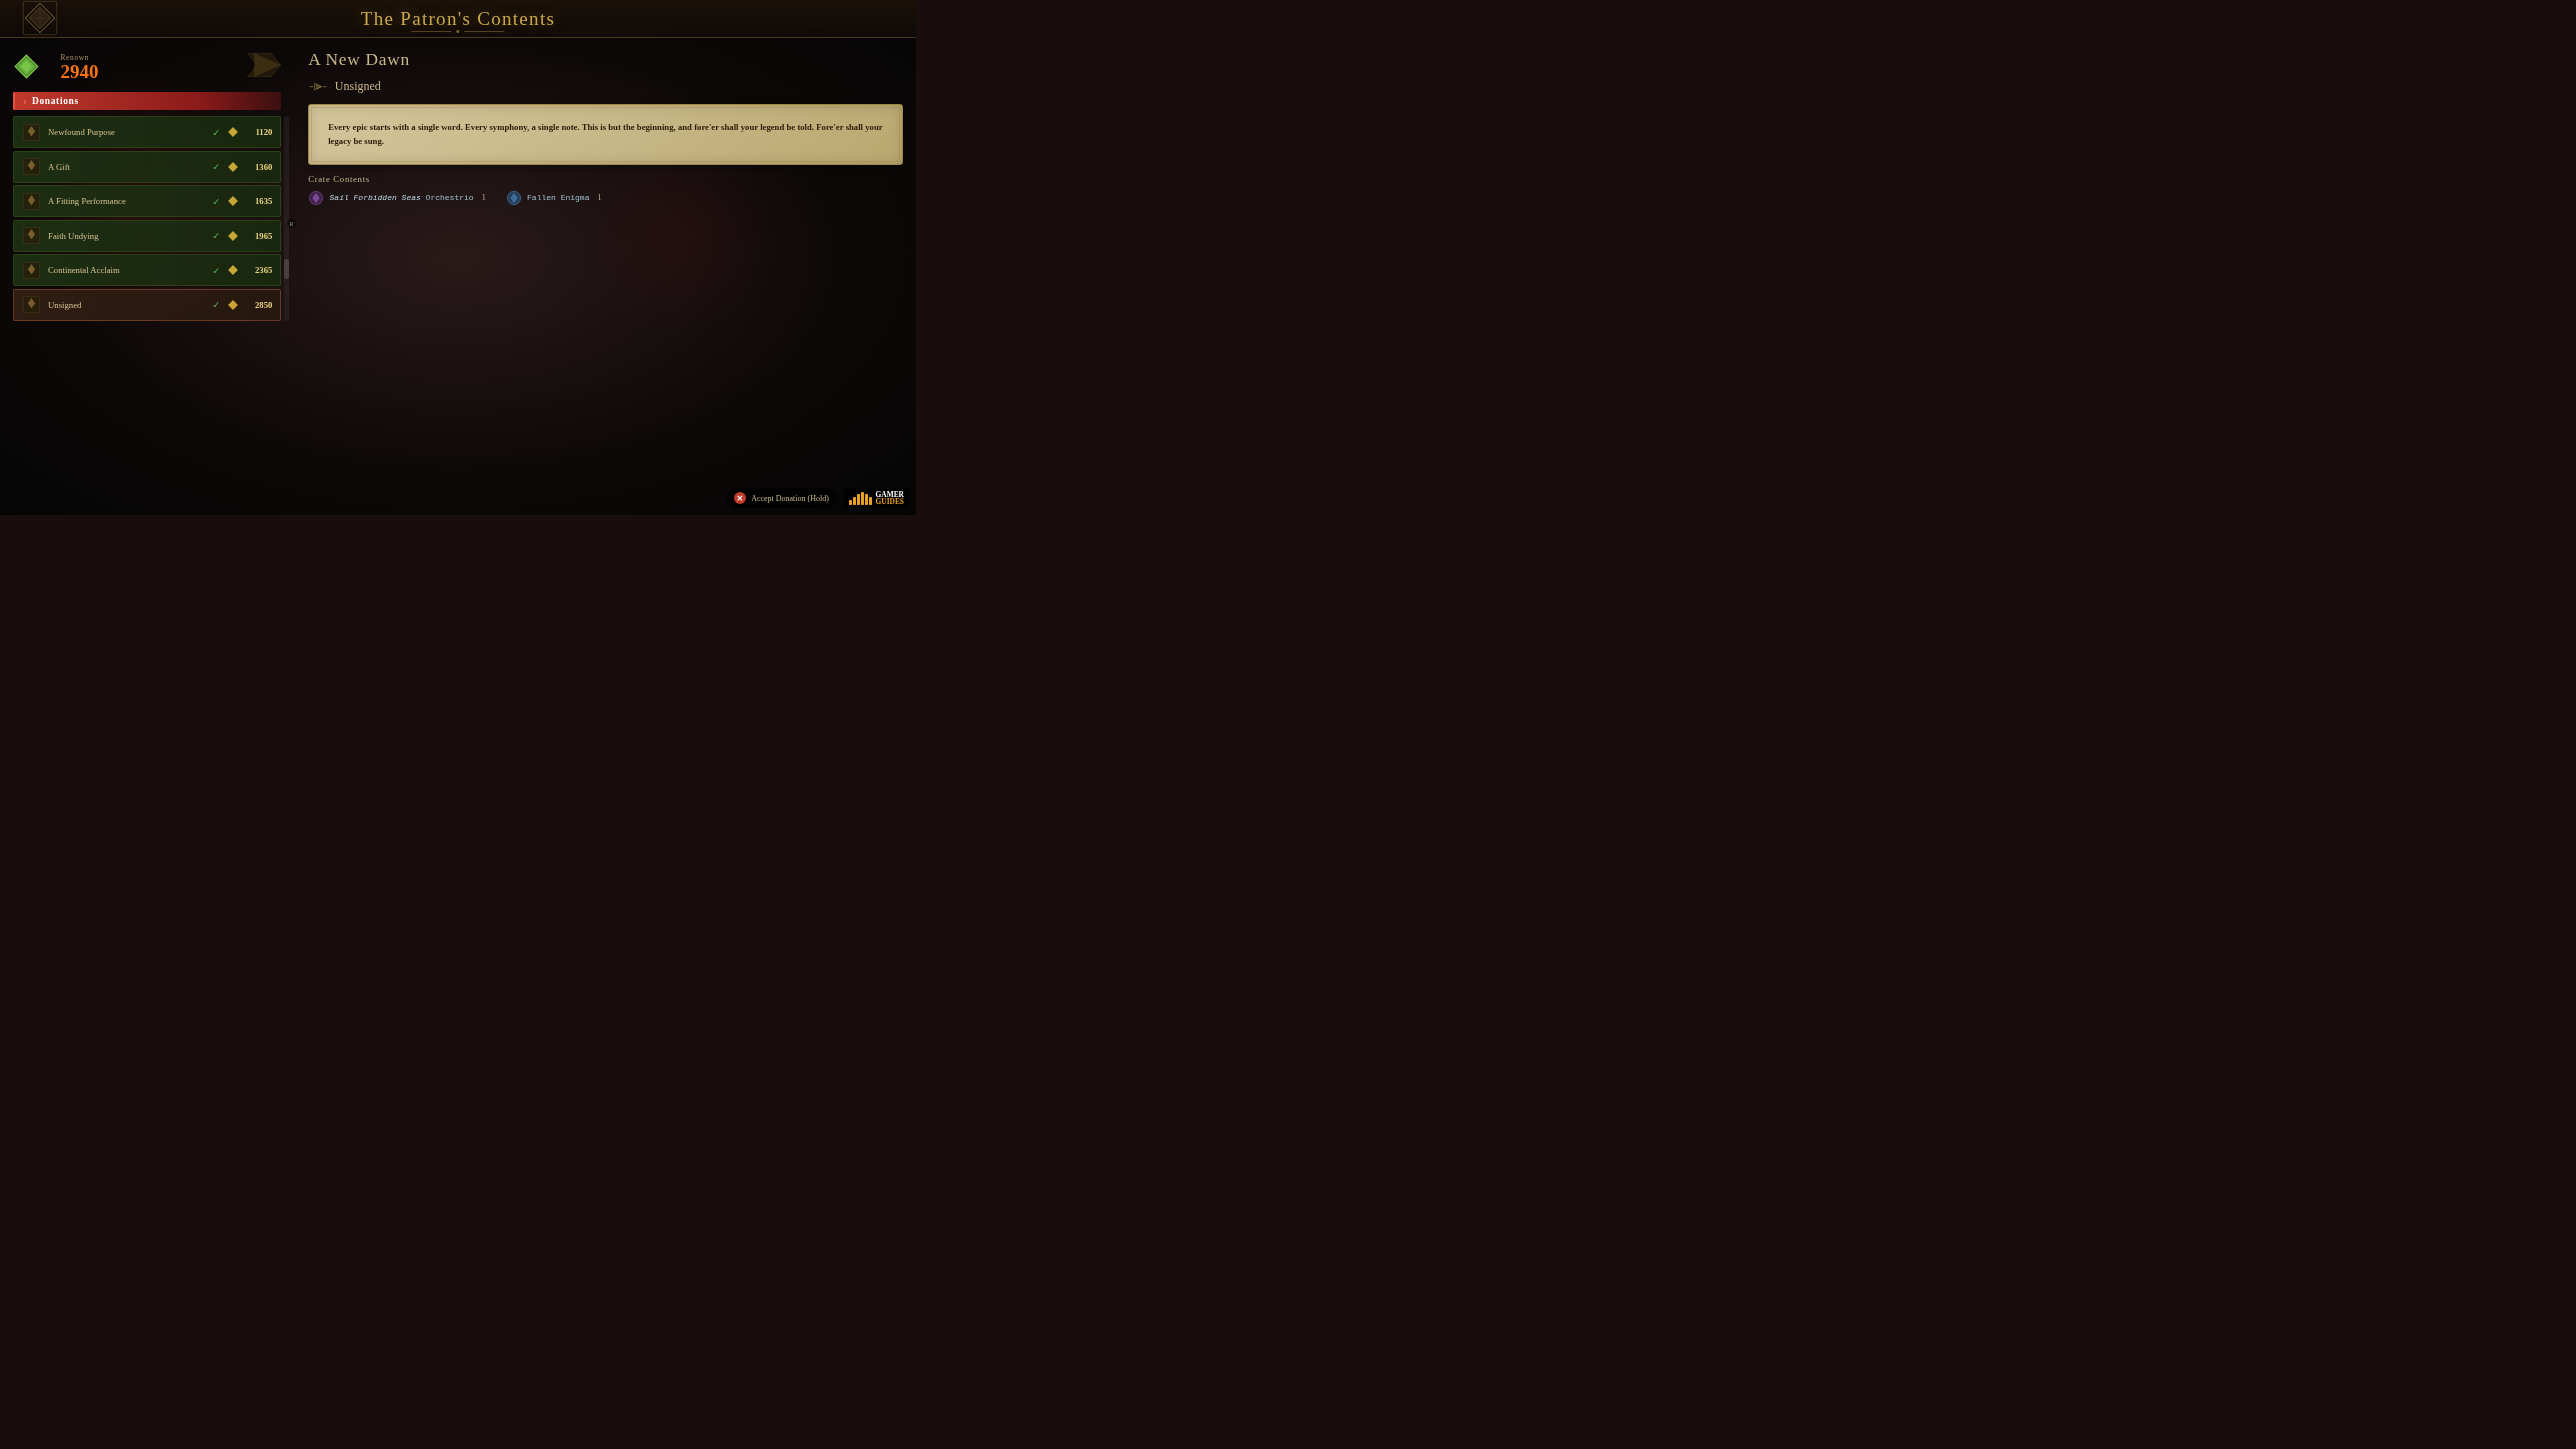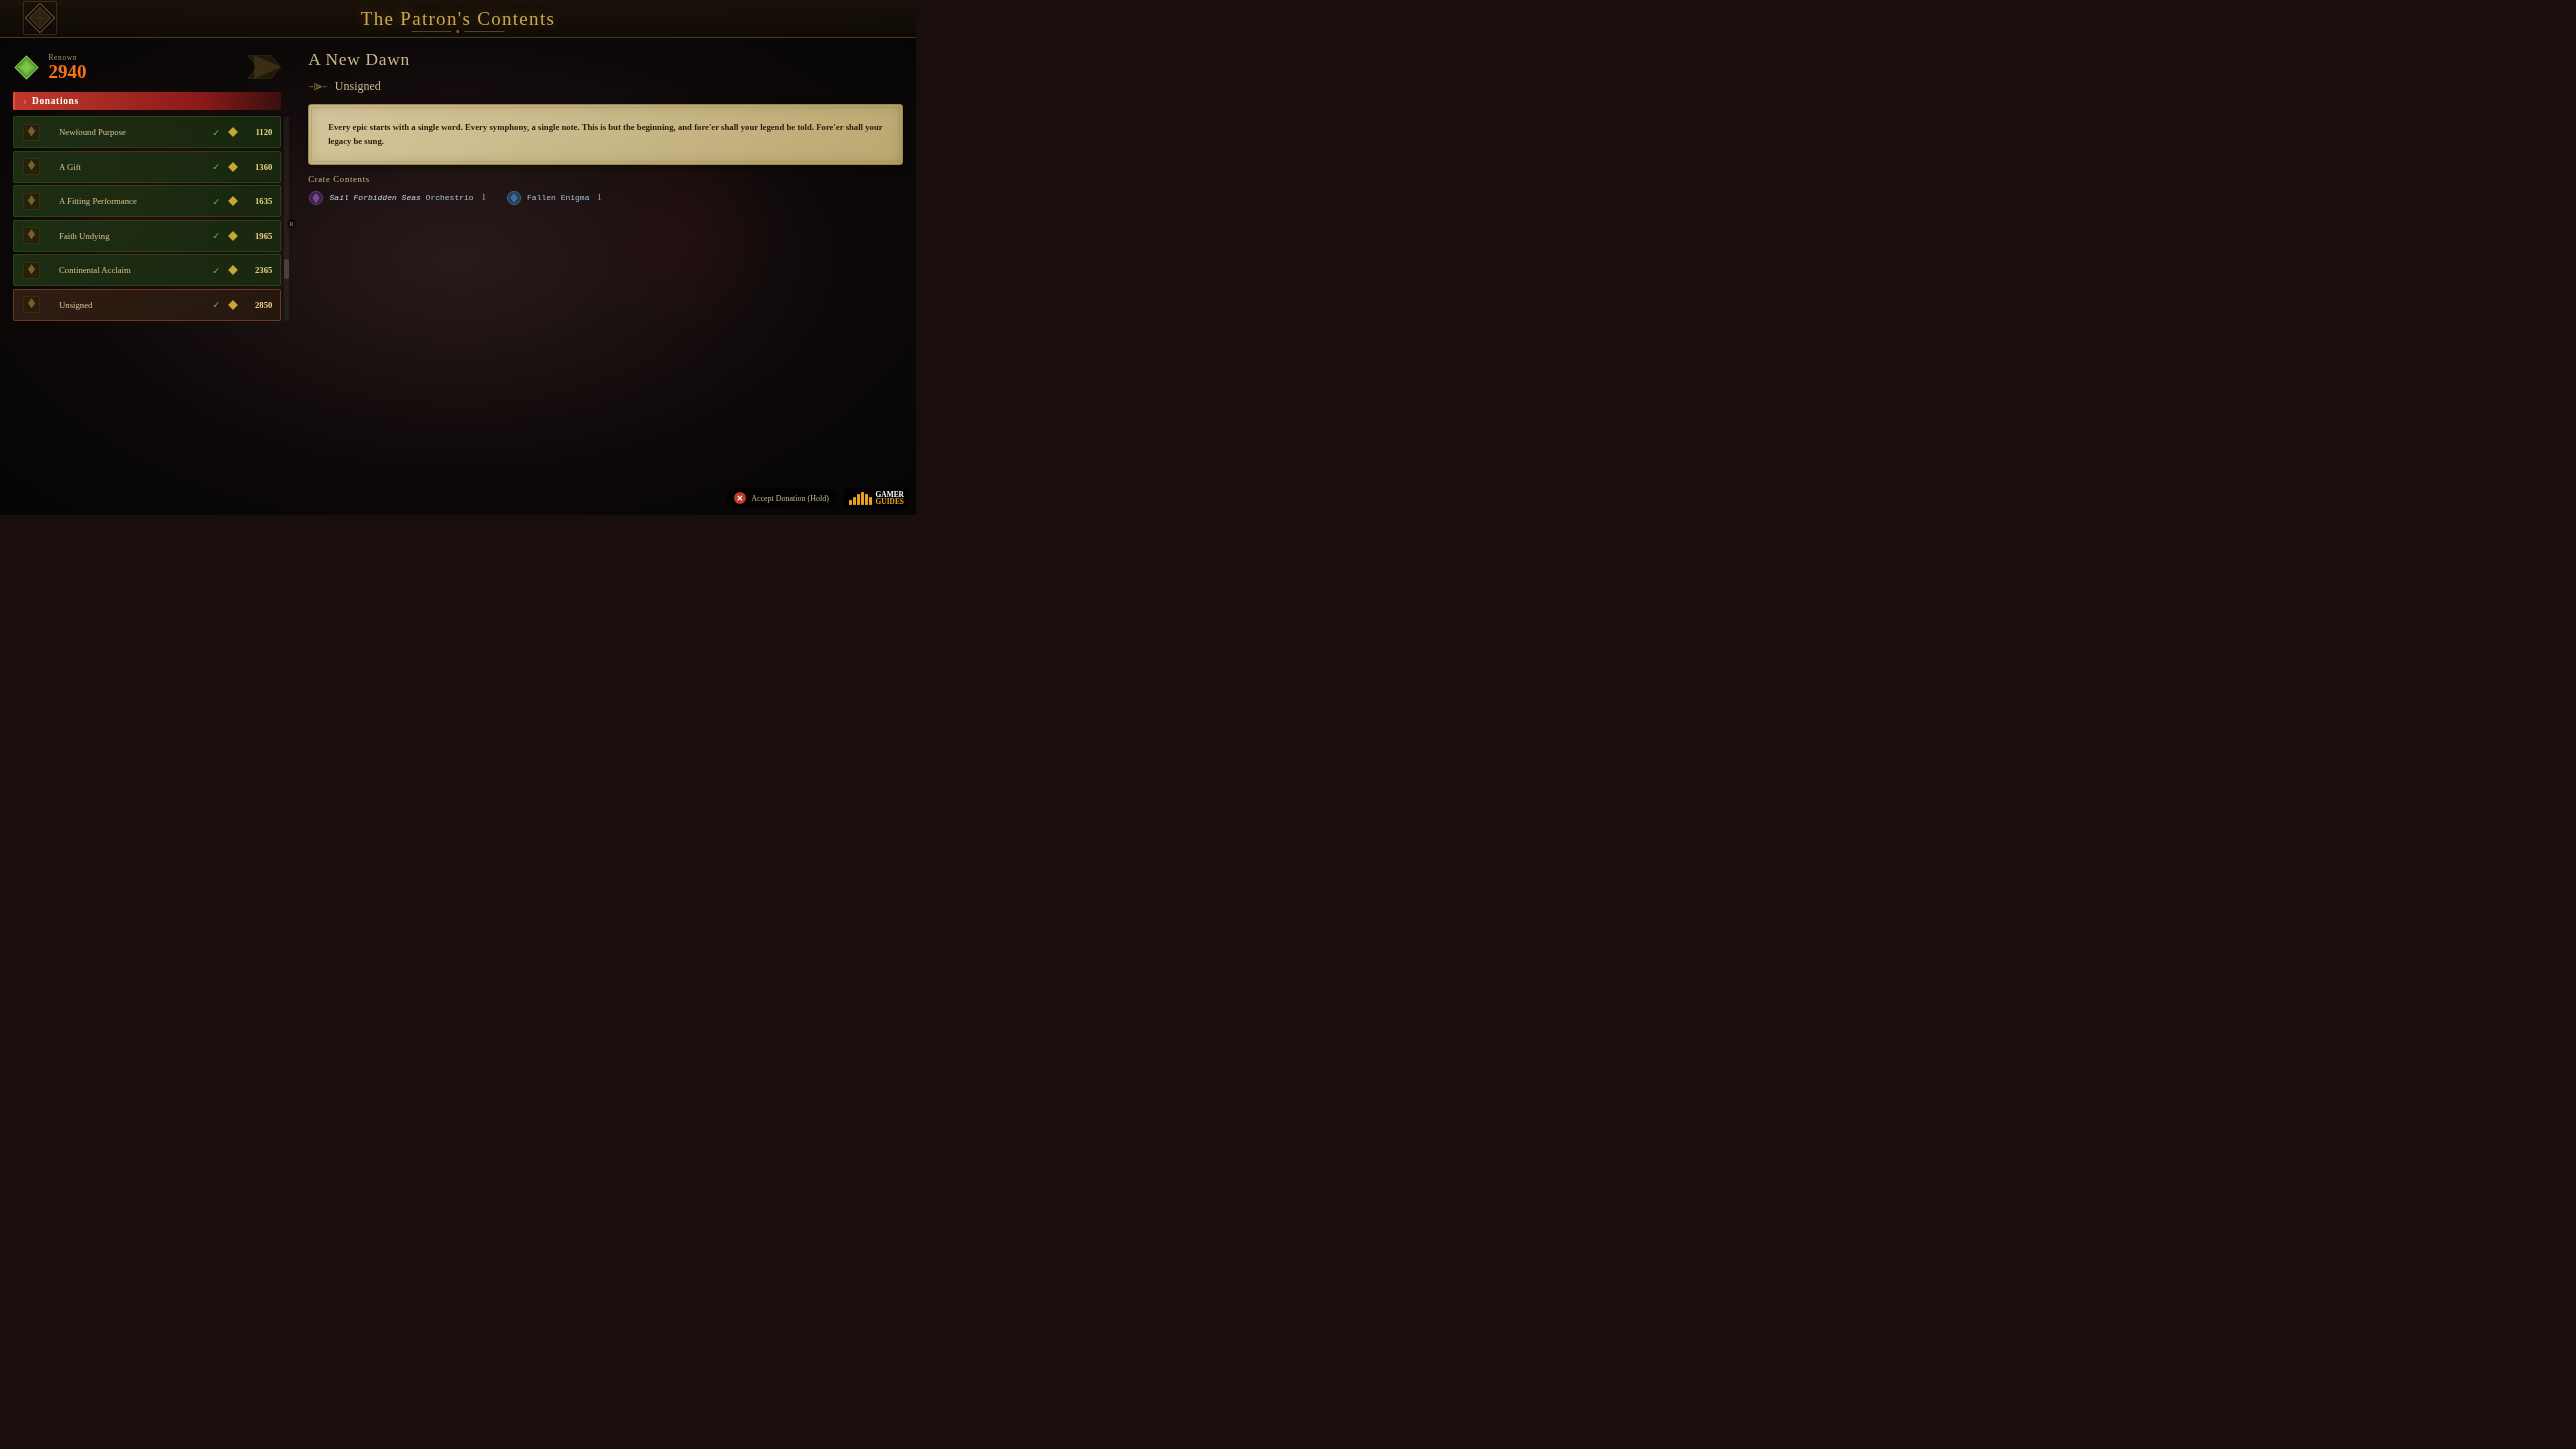--- a/index.html
+++ b/index.html
@@ -104,22 +104,22 @@
       width: 268px;
       flex-shrink: 0;
       display: flex;
       flex-direction: column;
       gap: 6.7px;
     }
 
     
     .renown-bar {
       display: flex;
-      align-items: center;
-      gap: 8px;
+      align-items: flex-start;
+      gap: 20px;
       padding: 4px 0;
       position: relative;
       text-decoration: underline;
     }
 
     .renown-diamond {
       width: 27px;
       height: 27px;
       flex-shrink: 0;
     }
@@ -211,21 +211,20 @@
     .donation-icon {
       width: 19px;
       height: 19px;
       flex-shrink: 0;
     }
 
     .donation-name {
       color: #d4c090;
       font-size: 8.7px;
       flex: 1;
-      margin-left: 11px;
     }
 
     .donation-check {
       color: #5cb85c;
       font-size: 9.4px;
     }
 
     .donation-diamond {
       width: 12px;
       height: 12px;

